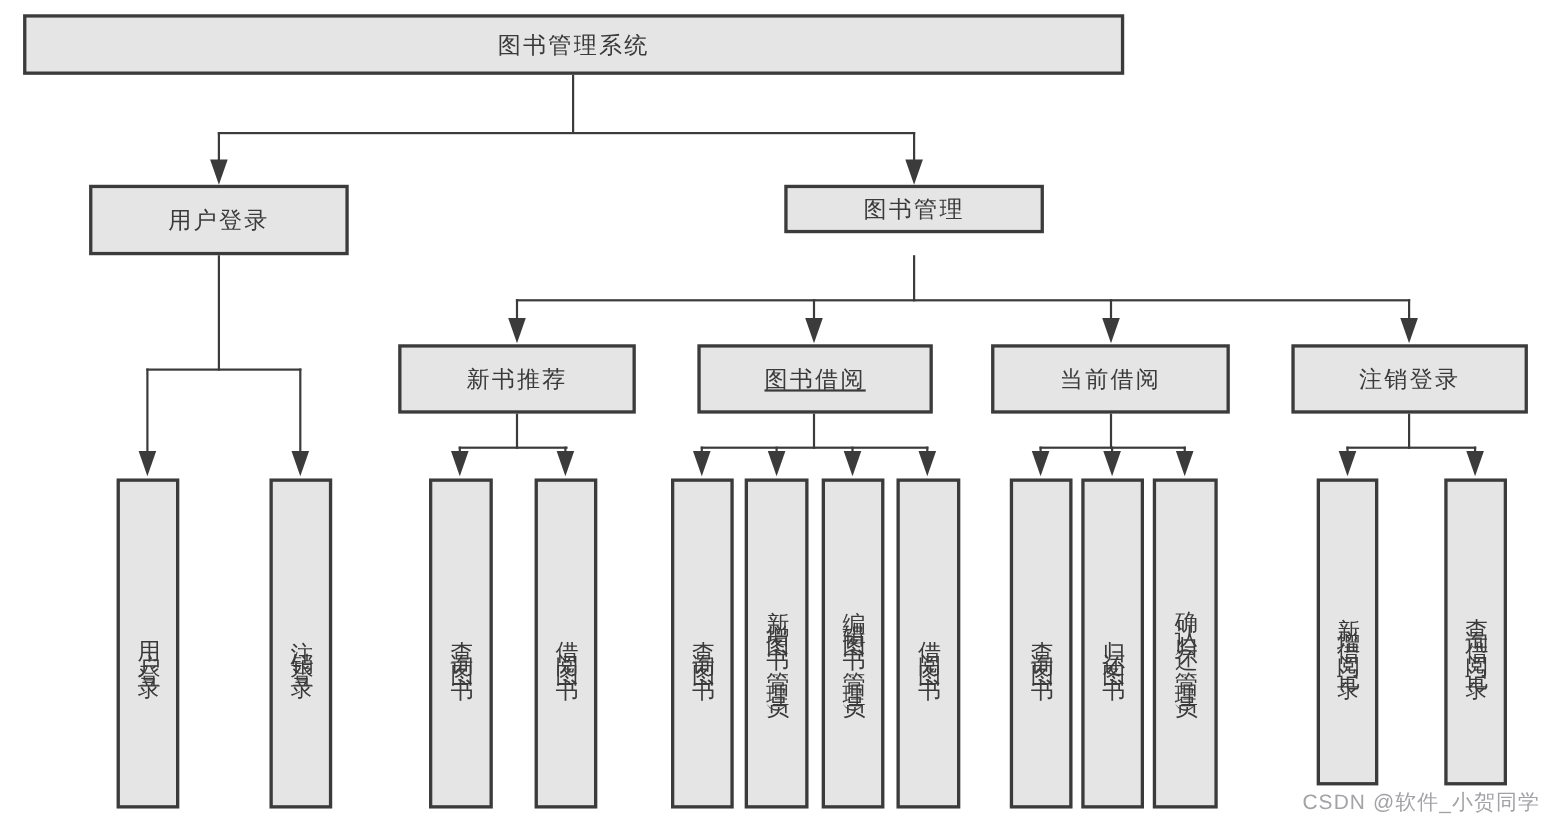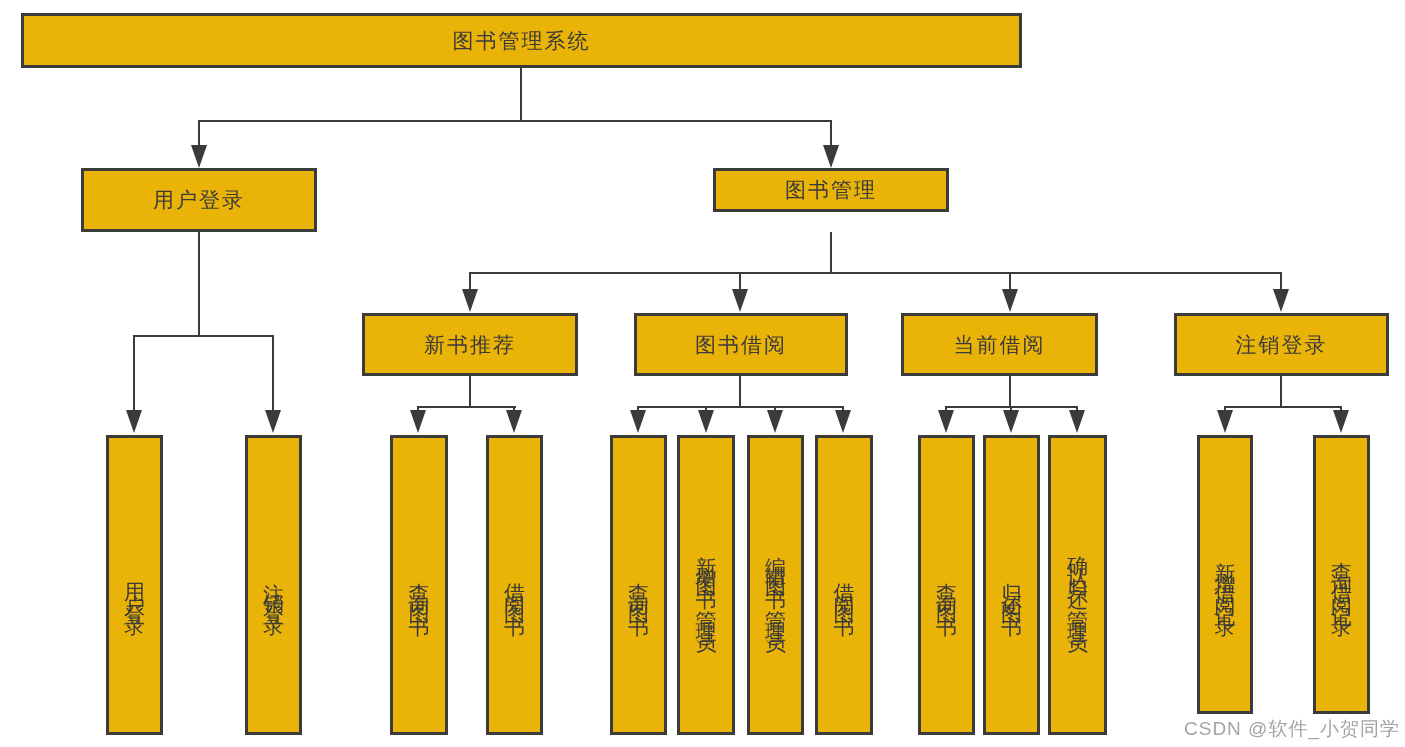--- a/index.html
+++ b/index.html
@@ -5,21 +5,21 @@
   html, body { margin: 0; padding: 0; }
   body {
     width: 1405px; height: 747px;
     background: #ffffff;
     position: relative;
     overflow: hidden;
     font-family: "Liberation Sans", "DejaVu Sans", sans-serif;
   }
   .node {
     position: absolute;
-    background: #eab308;
+    background: #e5e5e5;
     border: 3px solid #3b3b3b;
     box-sizing: border-box;
     display: flex;
     align-items: center;
     justify-content: center;
     color: #3a3a3a;
     font-size: 21px;
     letter-spacing: 2px;
     text-align: center;
   }
@@ -77,22 +77,22 @@
 <div class="vline" style="left:469px; top:272px; height:20px;"></div>
 <div class="arrow" style="left:462px; top:289px;"></div>
 <div class="vline" style="left:739px; top:272px; height:20px;"></div>
 <div class="arrow" style="left:732px; top:289px;"></div>
 <div class="vline" style="left:1009px; top:272px; height:20px;"></div>
 <div class="arrow" style="left:1002px; top:289px;"></div>
 <div class="vline" style="left:1280px; top:272px; height:20px;"></div>
 <div class="arrow" style="left:1273px; top:289px;"></div>
 
 <div class="node" style="left:362px; top:313px; width:216px; height:63px;">新书推荐</div>
-<div class="node" style="left:634px; top:313px; width:214px; height:63px;">图书借阅</div>
-<div class="node" style="left:901px; top:313px; width:197px; height:63px;">当前借阅</div>
+<div class="node" style="left:634px; top:313px; width:214px; height:63px;text-decoration:underline;">图书借阅</div>
+<div class="node" style="left:901px; top:313px; width:217px; height:63px;">当前借阅</div>
 <div class="node" style="left:1174px; top:313px; width:215px; height:63px;">注销登录</div>
 
 <div class="vline" style="left:469px; top:376px; height:32px;"></div>
 <div class="hline" style="left:417px; top:406px; width:99px;"></div>
 <div class="vline" style="left:417px; top:406px; height:10px;"></div>
 <div class="arrow" style="left:410px; top:410px;"></div>
 <div class="vline" style="left:513px; top:406px; height:10px;"></div>
 <div class="arrow" style="left:506px; top:410px;"></div>
 
 <div class="vline" style="left:739px; top:376px; height:32px;"></div>

